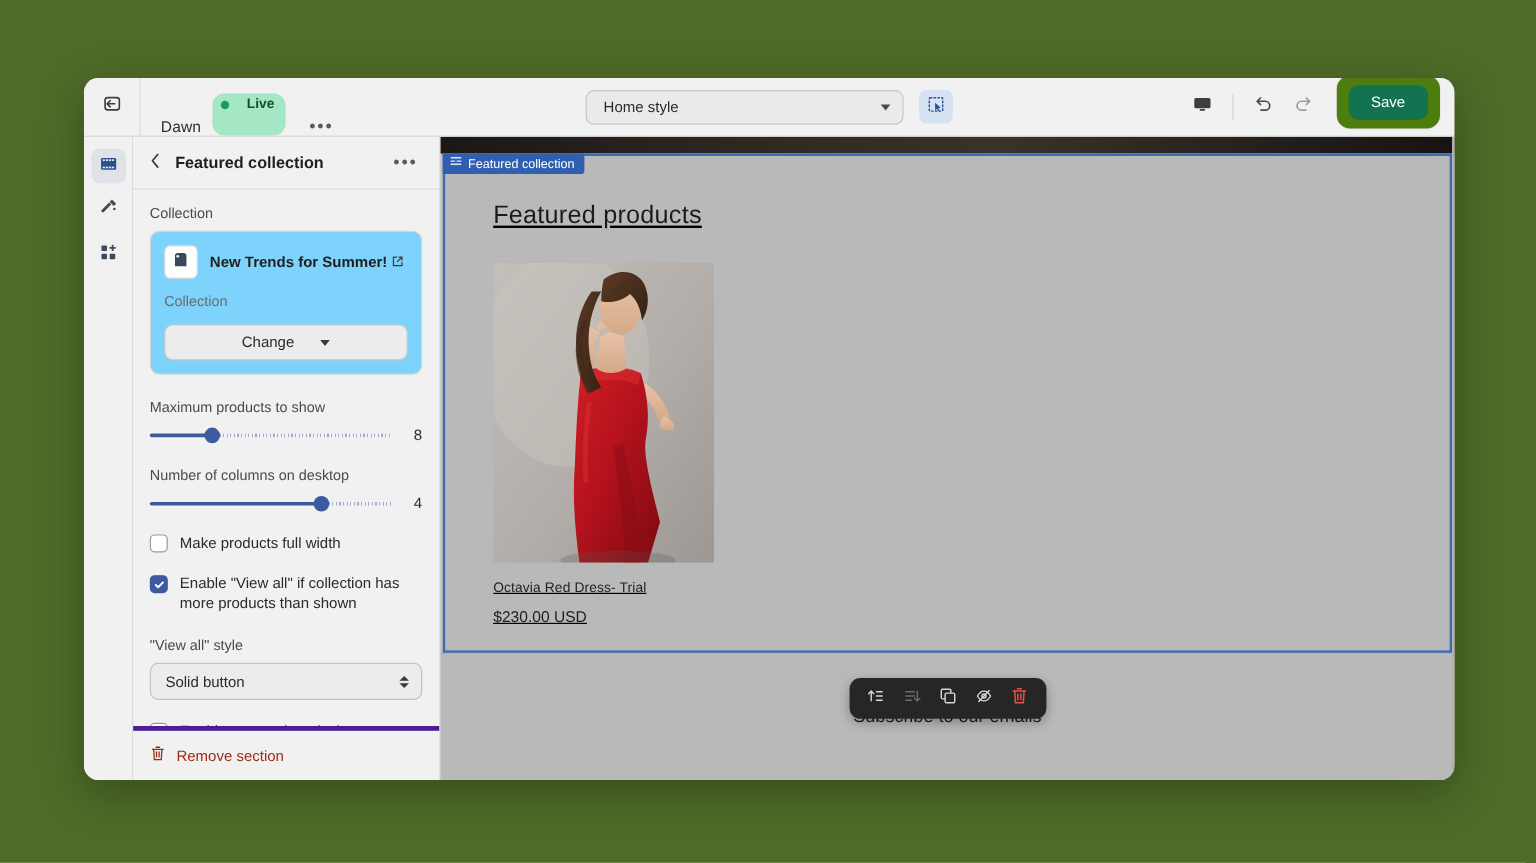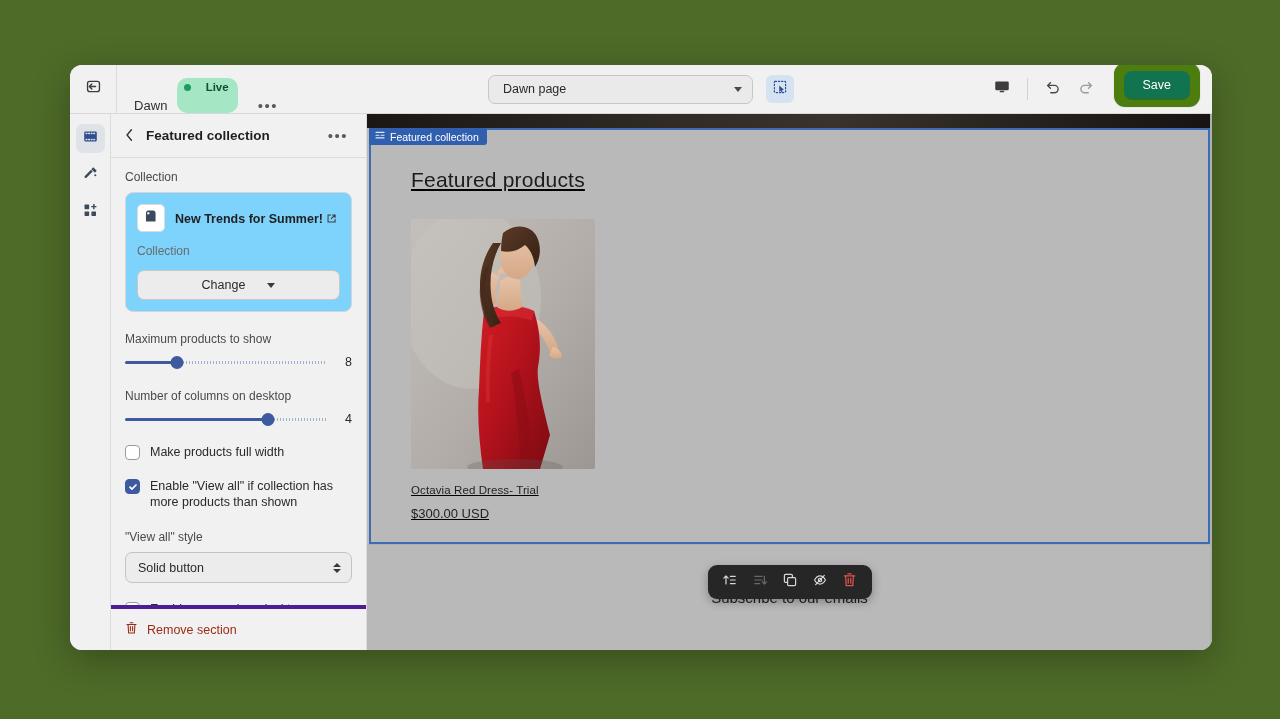--- a/index.html
+++ b/index.html
@@ -545,21 +545,21 @@
       <span class="theme-name">Dawn</span>
       <span class="live-badge">
         <i class="live-dot"></i>
         <span>Live</span>
       </span>
       <span class="more-dots">•••</span>
     </div>
 
     <div class="topbar-center">
       <div class="page-select">
-        <span>Dawn page</span>
+        <span>Home style</span>
         <i class="caret"></i>
       </div>
       <div class="inspector-btn">
         <span>
           <svg width="16" height="16" viewBox="0 0 20 20">
             <g stroke="#2f4f8f" stroke-width="1.5" stroke-linecap="round" stroke-dasharray="1.6 2.4" fill="none">
               <rect x="3" y="3" width="14" height="14" rx="1"></rect>
             </g>
             <path d="M9 8.2l6 5.3-2.6.45 1.15 2.6-1.35.6-1.2-2.6-1.9 1.7z" fill="#2f4f8f"></path>
           </svg>
@@ -817,21 +817,21 @@
                 <path d="M92 14c12-10 28-8 34 4 5 11 3 22-2 30-1-9-4-17-10-22-7 6-16 8-24 6 0-7 1-13 2-18z" fill="url(#hairg)"></path>
                 <path d="M90 24c-8 14-12 32-10 50 1 12 5 22 10 30l-10 4c-7-12-11-26-11-42 0-16 5-31 13-42z" fill="url(#hairg)"></path>
                 <path d="M78 48c-4 12-5 26-2 38 2 9 5 16 9 21l-6 2c-6-9-9-20-10-32-1-11 2-21 6-29z" fill="#462a1a" opacity=".7"></path>
 
                 <path d="M142 128c5 1 9 5 9 10-4 3-10 2-13-2z" fill="url(#skin)"></path>
 
                 <ellipse cx="104" cy="248" rx="48" ry="8" fill="#5c5550" opacity=".25"></ellipse>
               </svg>
             </div>
             <div class="product-title">Octavia Red Dress- Trial</div>
-            <div class="product-price">$300.00 USD</div>
+            <div class="product-price">$230.00 USD</div>
           </div>
         </div>
       </div>
 
       <div class="preview-footer">
         <div class="footer-text">Subscribe to our emails</div>
       </div>
 
       <div class="float-toolbar">
         <div class="ft-btn">

